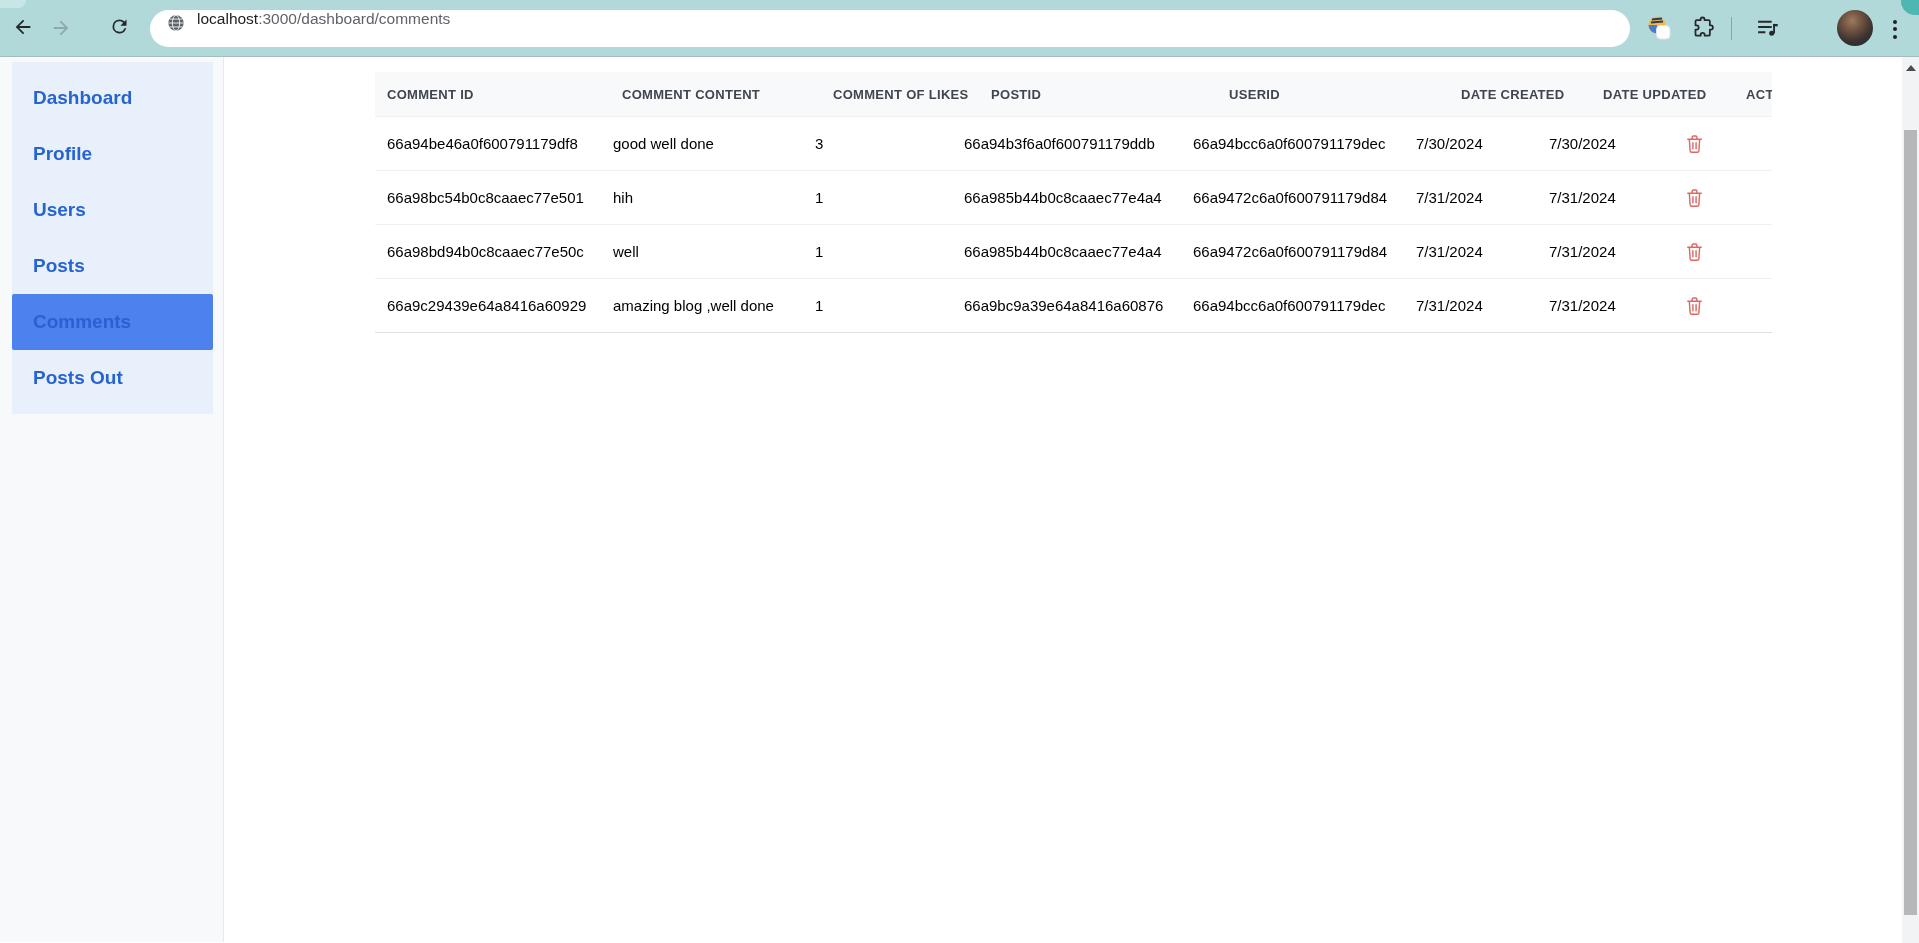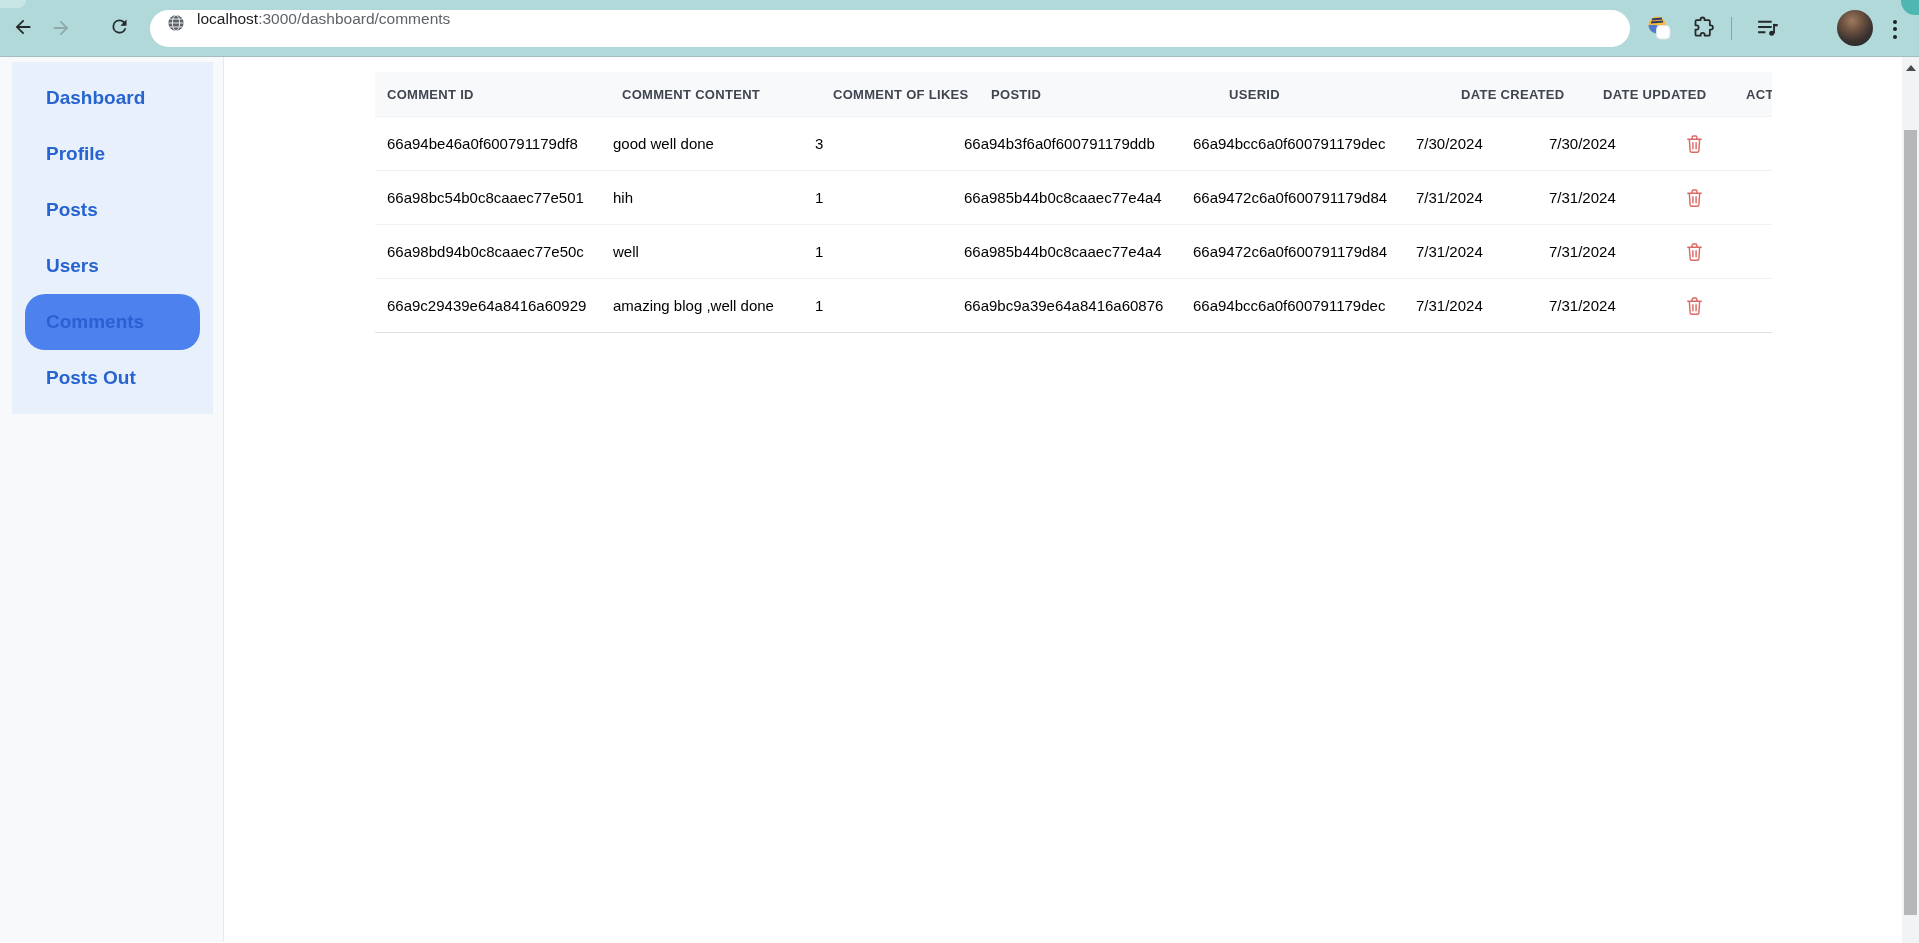--- a/index.html
+++ b/index.html
@@ -25,23 +25,23 @@
   .media-btn    { left:1750px; }
   .avatar-btn { position:absolute; left:1837px; top:10px; width:36px; height:36px; border-radius:50%; border:none; cursor:pointer;
     background: radial-gradient(circle at 42% 30%, #9b7b5e 0%, #6d5140 32%, #3a3230 62%, #1f2228 100%); }
   .menu-btn { left:1878px; }
   .dots { display:flex; flex-direction:column; gap:3.5px; }
   .dots span { width:4px; height:4px; border-radius:50%; background:#202124; }
 
   
   .page { position:relative; width:1902px; height:885px; background:#ffffff; }
   .rail { position:absolute; left:0; top:0; width:224px; height:100%; background:#f7f9fb; border-right:1px solid #e7eaec; }
-  .side-card { position:absolute; left:12px; top:5px; width:201px; background:#e8f1fb; padding:8px 13px; }
+  .side-card { position:absolute; left:12px; top:5px; width:201px; background:#e8f1fb; padding:8px 0; }
   .side-item { height:56px; display:flex; align-items:center; padding-left:21px; font-size:19px; font-weight:bold; color:#2764d2; cursor:pointer; }
-  .side-item.active { background:#4c81ee; border-radius:20px; color:#2d5fd3; }
+  .side-item.active { background:#4c81ee; border-radius:2px; color:#2d5fd3; }
 
   
   .comments-table { position:absolute; left:375px; top:15px; width:1397px; border-bottom:1px solid #dde1e5; }
   .t-head, .t-row { display:grid; grid-template-columns:226px 202px 149px 229px 223px 133px 134px auto; align-items:center; padding-left:12px; }
   .t-head { height:44px; background:#f8f9fa; font-size:13px; font-weight:bold; color:#3f4650; letter-spacing:0.3px;gap:9px; }
   .t-row { height:54px; border-top:1px solid #eef0f2; font-size:15px; color:#000000; background:#ffffff; }
   .t-row:first-of-type { border-top:none; }
   .cell { white-space:nowrap; overflow:hidden; }
   .trash-btn { width:30px; height:30px; border:none; background:transparent; cursor:pointer; display:flex; align-items:center; justify-content:center; margin-left:-4px; }
 
@@ -142,24 +142,24 @@
 
   <div class="rail">
     <nav class="side-card">
       <div class="side-item">
           <span>Dashboard</span>
         </div>
       <div class="side-item">
           <span>Profile</span>
         </div>
       <div class="side-item">
+          <span>Users</span>
+        </div>
+      <div class="side-item">
           <span>Posts</span>
-        </div>
-      <div class="side-item">
-          <span>Users</span>
         </div>
       <div class="side-item active">
           <span>Comments</span>
         </div>
       <div class="side-item">
           <span>Posts Out</span>
         </div>
     </nav>
   </div>
 

